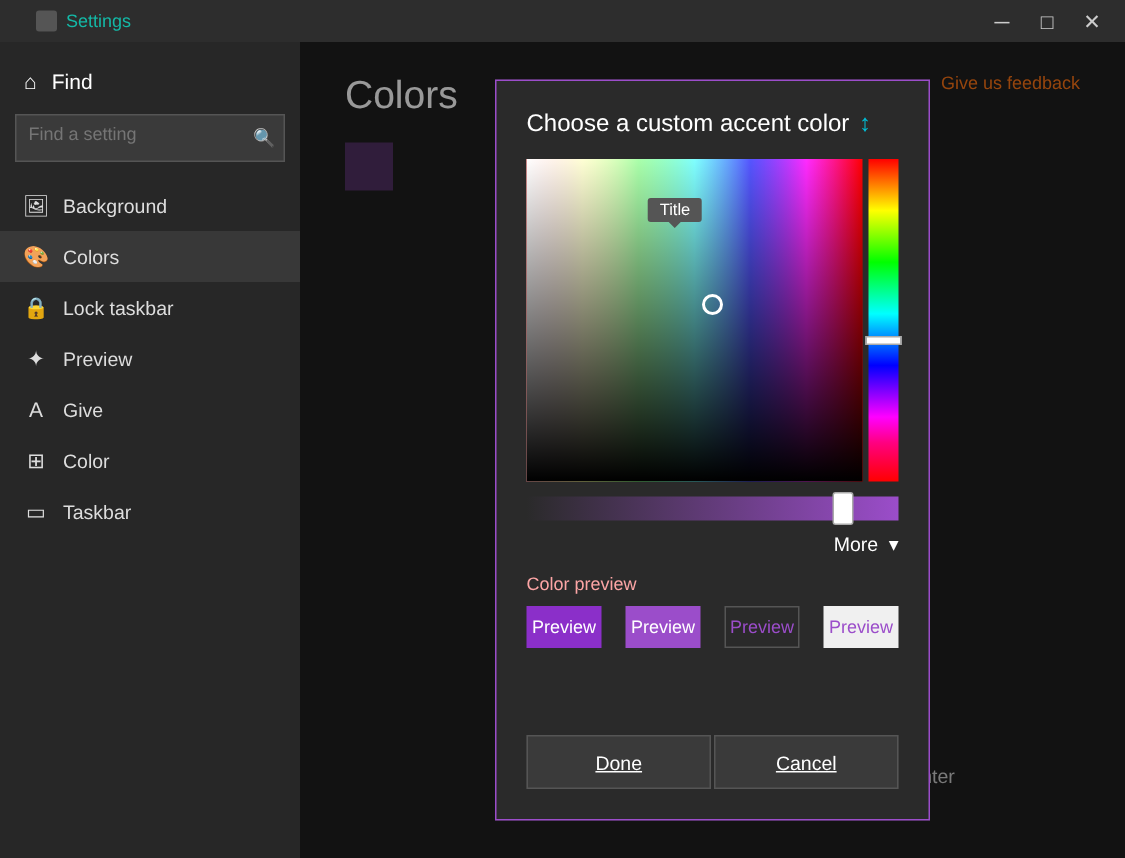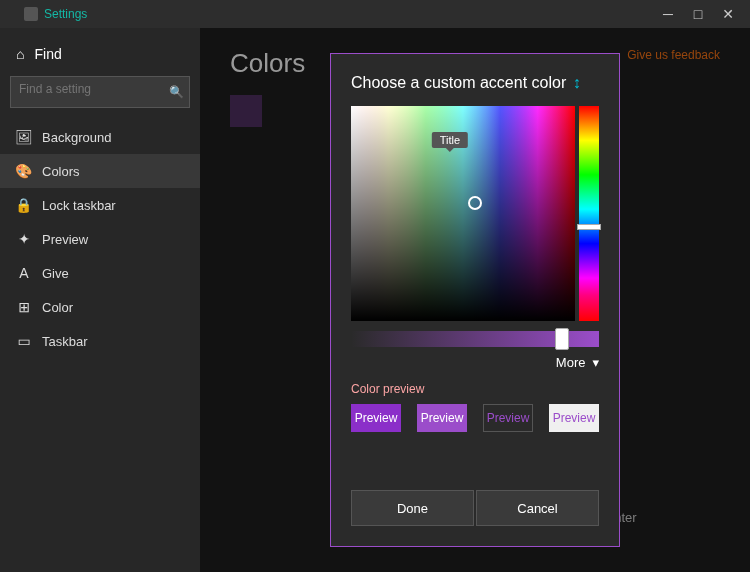--- a/index.html
+++ b/index.html
@@ -369,20 +369,21 @@
     }
     .preview-white-bg {
       background: #f0f0f0;
       color: #9b4dca;
     }
 
     
     .dialog-buttons {
       display: flex;
       gap: 2px;
+      text-decoration: underline;
     }
     .dialog-btn {
       flex: 1;
       height: 36px;
       background: #3a3a3a;
       border: 1px solid #555;
       color: #fff;
       font-size: 13px;
       cursor: pointer;
     }

